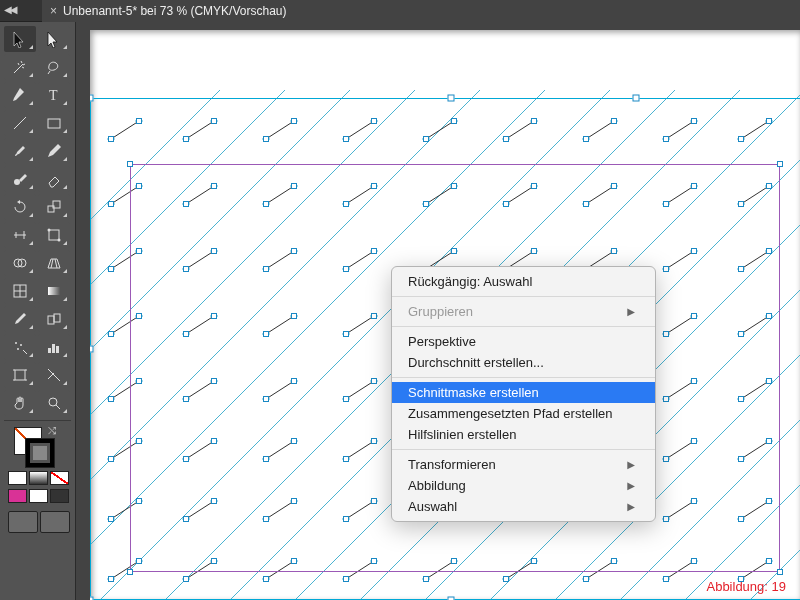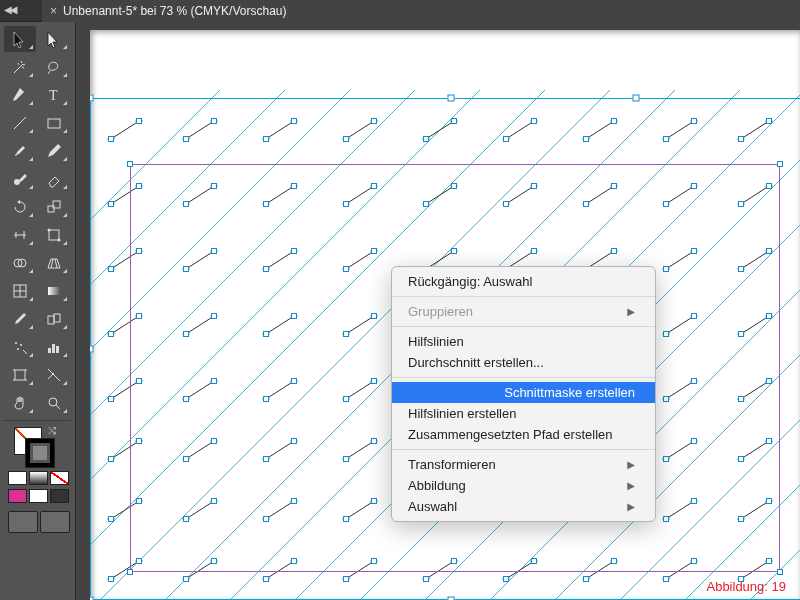--- a/index.html
+++ b/index.html
@@ -56,21 +56,21 @@
 .anchorEnd { position:absolute; width:7px; height:7px; background:#fff; border:1.5px solid #1a89c4; transform:translate(-50%,-50%); }
 .line-cyan { stroke:#4ab3d1; stroke-width:1; }
 .line-seg { stroke:#333; stroke-width:1; }
 
 .caption { position:absolute; right:14px; bottom:6px; color:#e3202a; font-size:13px; font-family: Arial, sans-serif; }
 
 
 .ctxmenu { position:absolute; left:315px; top:244px; width:265px; background:#f3f3f3; border:1px solid #b4b4b4; border-radius:6px; box-shadow:0 6px 24px rgba(0,0,0,0.25); padding:4px 0; font-size:13px; color:#222; }
 .ctx-item { padding:3px 20px 3px 16px; display:flex; justify-content:space-between; align-items:center; }
 .ctx-item.disabled { color:#9a9a9a; }
-.ctx-item.hover { background:#2a7af3; color:#fff;justify-content:flex-end; }
+.ctx-item.hover { background:#2a7af3; color:#fff; }
 .ctx-sep { height:1px; background:#d7d7d7; margin:4px 0; }
 .ctx-arrow { font-size:10px; color:#666; }
 </style>
 </head>
 <body>
 
 <div class="collapse-strip">
   <div class="arrows">◀◀</div>
 </div>
 
@@ -734,34 +734,34 @@
       <div class="ctx-item">
         <span>Rückgängig: Auswahl</span>
       </div>
       <div class="ctx-sep"></div>
       <div class="ctx-item disabled">
         <span>Gruppieren</span>
         <span class="ctx-arrow">▶</span>
       </div>
       <div class="ctx-sep"></div>
       <div class="ctx-item">
-        <span>Hilfslinien</span>
+        <span>Perspektive</span>
       </div>
       <div class="ctx-item">
         <span>Durchschnitt erstellen...</span>
       </div>
       <div class="ctx-sep"></div>
       <div class="ctx-item hover">
         <span>Schnittmaske erstellen</span>
       </div>
       <div class="ctx-item">
+        <span>Zusammengesetzten Pfad erstellen</span>
+      </div>
+      <div class="ctx-item">
         <span>Hilfslinien erstellen</span>
-      </div>
-      <div class="ctx-item">
-        <span>Zusammengesetzten Pfad erstellen</span>
       </div>
       <div class="ctx-sep"></div>
       <div class="ctx-item">
         <span>Transformieren</span>
         <span class="ctx-arrow">▶</span>
       </div>
       <div class="ctx-item">
         <span>Abbildung</span>
         <span class="ctx-arrow">▶</span>
       </div>

